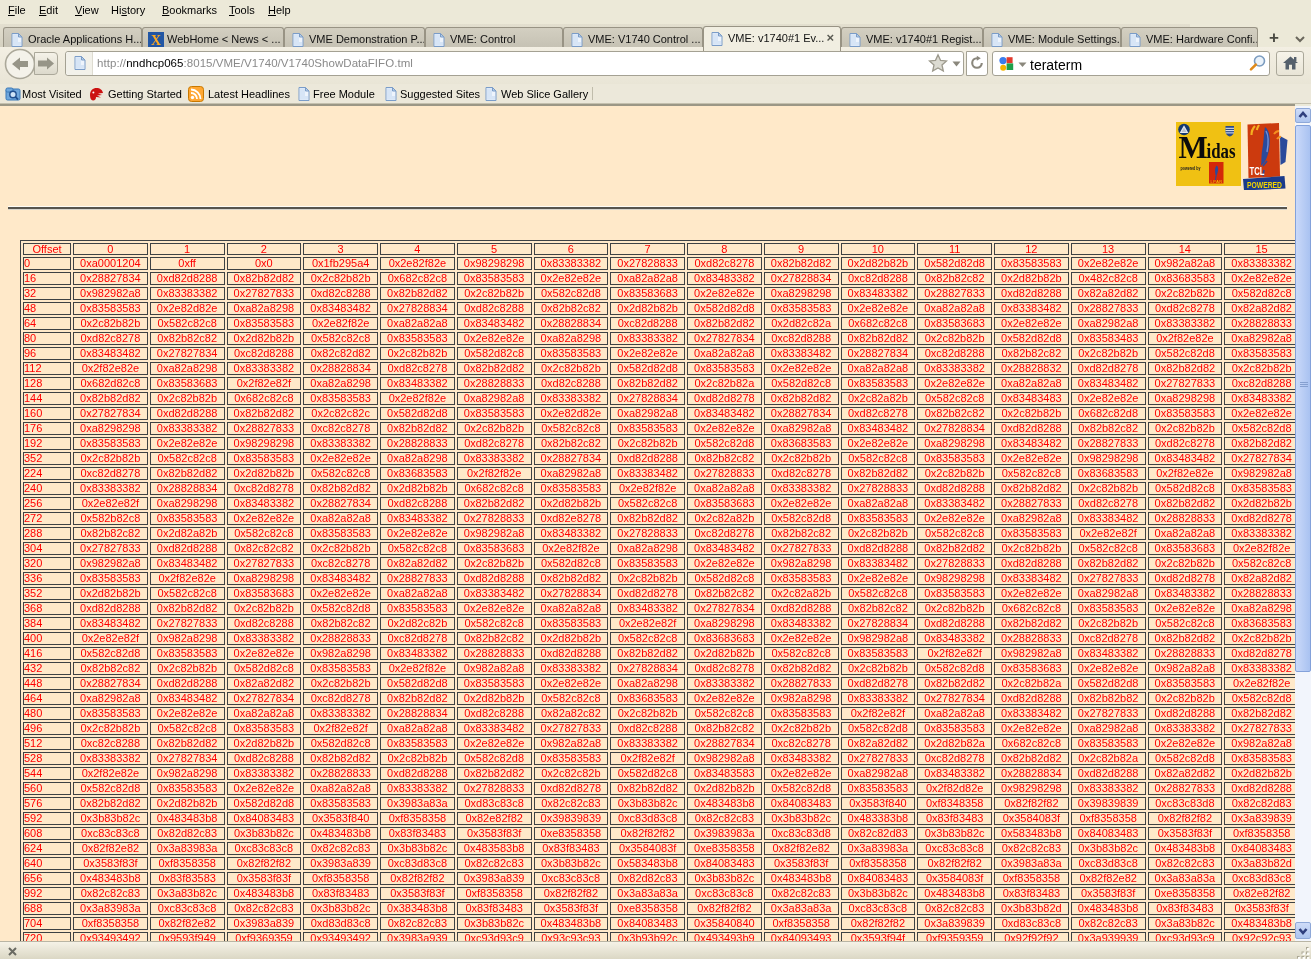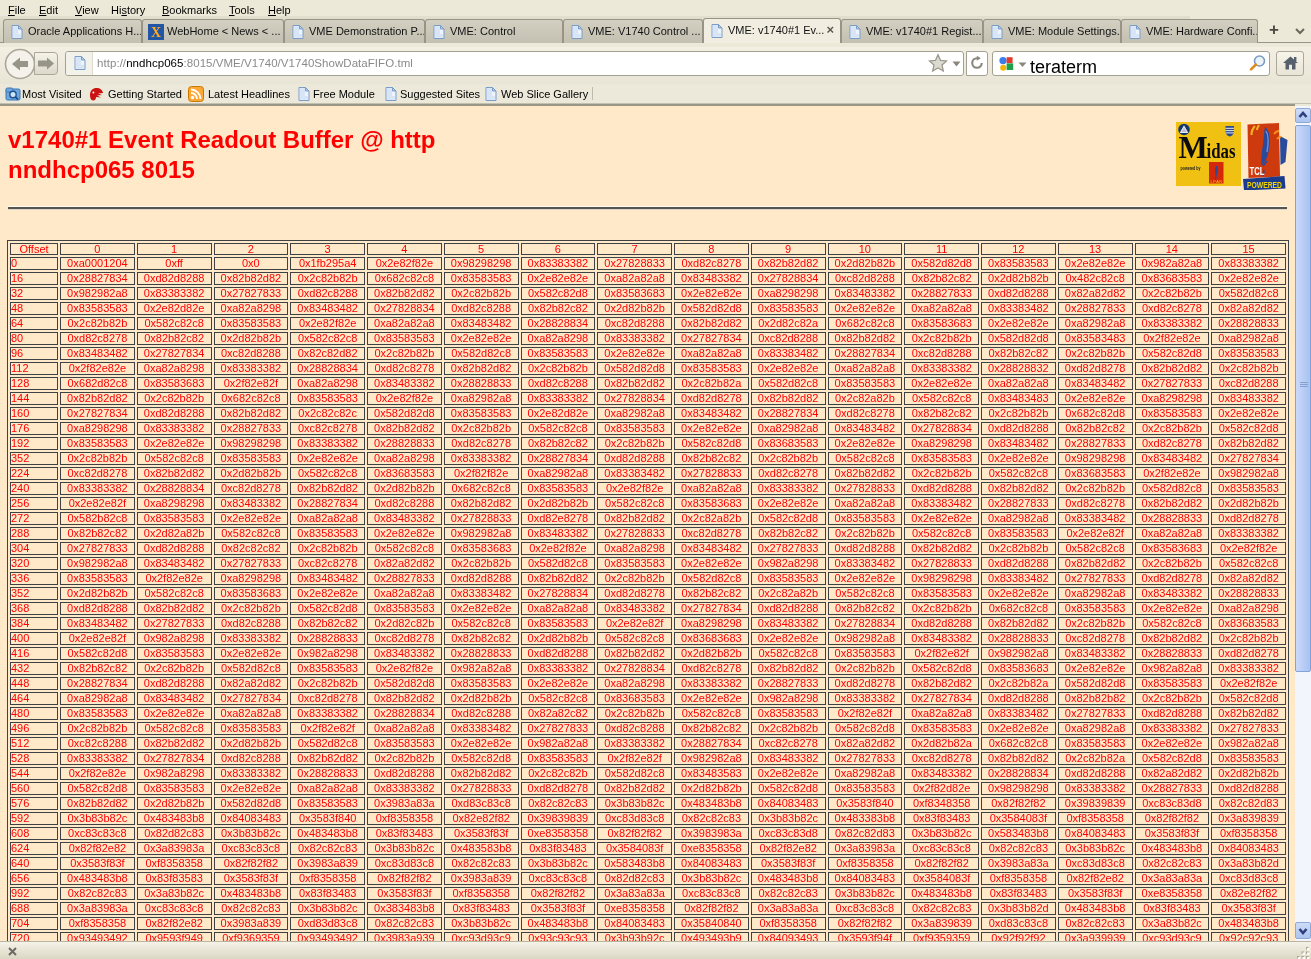--- a/index.html
+++ b/index.html
@@ -1,34 +1,34 @@
 <!DOCTYPE html>
 <html><head><meta charset="utf-8"><style>
 *{margin:0;padding:0;box-sizing:border-box}
 html,body{width:1311px;height:959px;overflow:hidden}
 body{font-family:"Liberation Sans", sans-serif;position:relative;background:#ece9d8}
 .abs{position:absolute}
 #menubar{left:0;top:0;width:1126px;height:20px;background:#ece9d8;font-size:11px;color:#000}
 #menubar span{position:absolute;top:4px}
-#tabstrip{left:0;top:16px;width:1190px;height:27px;background:linear-gradient(#e3dfcf,#d2cebe)}
+#tabstrip{left:0;top:24px;width:1190px;height:27px;background:linear-gradient(#e3dfcf,#d2cebe)}
 .tab{position:absolute;top:3px;height:24px;background:linear-gradient(#d3cfc1,#c3bfb1);border:1px solid #989384;border-bottom:none;border-radius:3px 3px 0 0;overflow:hidden}
 .tab.act{background:#f1eee1;height:25px;top:2px;z-index:3}
 .tl{position:absolute;left:24px;top:5px;font-size:11px;color:#111;white-space:nowrap}
 .tx{position:absolute;right:6px;top:3px;font-size:13px;font-weight:bold;color:#5a5a52}
 #navbar{left:0;top:47px;width:1311px;height:37px;background:linear-gradient(#f3efe3,#e9e5d6)}
 #bmbar{left:0;top:84px;width:1311px;height:20px;background:#ece8da;border-bottom:1px solid #c4c0ae;font-size:11px;color:#000}
 .bml{position:absolute;top:4px}
 .field{position:absolute;background:#fff;border:1px solid #a4a193;border-radius:3px}
 #content{left:0;top:104px;width:1295px;height:837px;background:#ffe9c9;overflow:hidden}
 #redbar{position:absolute;left:0;top:0;width:1311px;height:2px;background:#9b9786}
 h2{position:absolute;left:8px;top:123px;width:470px;font-size:24px;line-height:30px;font-weight:bold;color:#f00}
 #client{position:absolute;left:672px;top:138px;font-size:24px;font-weight:bold;color:#f00}
 #hr1{position:absolute;left:8px;top:205px;width:1279px;height:4px;background:linear-gradient(#fffdf6 0 1px,#57544e 1px 3px,#d8d5cc 3px 4px)}
 #cap{position:absolute;left:8px;top:226px;width:1281px;text-align:center;font-size:13.5px;color:#f00}
-table{position:absolute;left:7px;top:240px;border-collapse:separate;border-spacing:2px;border:1px solid #3e4244;table-layout:fixed;width:1282px}
+table{position:absolute;left:20px;top:240px;border-collapse:separate;border-spacing:2px;border:1px solid #3e4244;table-layout:fixed;width:1282px}
 tr.hdr td{height:10px;line-height:10px}
 td,th{border:1px solid #3e4244;font-weight:normal;font-size:11px;line-height:11px;height:11px;color:#f00;text-align:center;padding:0;overflow:hidden;white-space:nowrap}
 td.off{text-align:left}
 #sbar{left:1295px;top:106px;width:16px;height:835px;background:#f2f5fc}
 .sbtn{position:absolute;left:0;width:16px;height:17px;background:linear-gradient(#cfdcf8,#acc4ef);border:1px solid #8ea8d8;border-radius:2px}
 #sthumb{position:absolute;left:0;top:19px;width:16px;height:547px;background:linear-gradient(90deg,#cad9f9,#a9c2f1);border:1px solid #83a1da;border-radius:2px}
 #statusbar{left:0;top:941px;width:1311px;height:18px;background:linear-gradient(#f5f2e7,#dbd7c4);border-top:1px solid #b9b5a4}
 </style></head><body>
 <div class="abs" id="menubar">
 <span style="left:8px"><u>F</u>ile</span>
@@ -149,21 +149,21 @@
 <div class="field" style="left:992px;top:4px;width:278px;height:25px"></div>
 <svg style="position:absolute;left:999px;top:9px" width="15" height="15" viewBox="0 0 15 15">
 <circle cx="4" cy="4.6" r="3.6" fill="#3a7cec"></circle>
       <rect x="7.6" y="1.2" width="6" height="6" fill="#e23a2e"></rect>
 <circle cx="4.2" cy="11.8" r="3" fill="#f4b400"></circle>
       <rect x="7.6" y="7.4" width="6.6" height="6.6" fill="#1ea04a"></rect>
     </svg>
 <svg style="position:absolute;left:1018px;top:15px" width="9" height="6" viewBox="0 0 9 6">
       <path d="M0.5 0.5 H8.5 L4.5 5 Z" fill="#8a877c"></path>
     </svg>
-<div style="position:absolute;left:1030px;top:10px;font-size:18px;color:#000">teraterm</div>
+<div style="position:absolute;left:1030px;top:10px;font-size:14px;color:#000">teraterm</div>
 <svg style="position:absolute;left:1248px;top:7px" width="19" height="19" viewBox="0 0 19 19">
 <circle cx="11.5" cy="7" r="5" fill="#eaf2fa" stroke="#7a9bbf" stroke-width="1.6"></circle>
 <path d="M7.8 10.6 L3 15.4" stroke="#e08a1a" stroke-width="2.6" stroke-linecap="round"></path>
     </svg>
 <div style="position:absolute;left:1276px;top:4px;width:28px;height:25px;background:linear-gradient(#f7f4ea,#e8e4d6);border:1px solid #aba89a;border-radius:3px"></div>
 <svg style="position:absolute;left:1282px;top:8px" width="17" height="16" viewBox="0 0 17 16">
 <path d="M1 8 L8.5 1.5 L16 8 H13.5 V14.5 H10 V9.8 H7 V14.5 H3.5 V8 Z" fill="#55606c"></path>
 <rect x="12" y="2" width="2.4" height="4" fill="#55606c"></rect>
     </svg>
 </div>
@@ -203,21 +203,20 @@
 <path d="M3 1.5 H9.5 L13 5 V14.5 H3 Z" fill="#eef4fc" stroke="#7a9cc8" stroke-width="1"></path>
 <path d="M3.8 2.3 H9 V10 H12 V13.7 H3.8 Z" fill="#cfe0f4" opacity="0.75"></path>
 <path d="M9.5 1.5 L13 5 H9.5 Z" fill="#b8cfe8" stroke="#7a9cc8" stroke-width="1"></path>
 </svg>
     <span class="bml" style="left:501px">Web Slice Gallery</span>
 <div style="position:absolute;left:592px;top:3px;width:1px;height:13px;background:#c0bcab"></div>
 </div>
 <div class="abs" id="content">
     <div id="redbar"></div>
 <div style="position:relative;width:1295px;height:831px">
-<h2 style="top:21px">v1740#1 Event Readout Buffer @ http nndhcp065 8015</h2>
 <div id="hr1" style="top:102px"></div>
 <svg style="position:absolute;left:1176px;top:18px" width="65" height="64" viewBox="0 0 65 64">
 <rect width="65" height="64" fill="#f0c113"></rect>
 <circle cx="8" cy="7.5" r="5.8" fill="#14386e"></circle>
 <path d="M8 3.2 L3.6 11 H12.4 Z" fill="#e4e7ee"></path>
 <path d="M8 5.5 L5.5 10 H10.5 Z" fill="#b8c0cc"></path>
 <path d="M49.5 4 h8.5 v6 c0 3.2 -4.25 4.6 -4.25 4.6 s-4.25 -1.4 -4.25 -4.6 Z" fill="#2a4a8b"></path>
 <path d="M49.5 6.3 h8.5 M49.5 8.6 h8.5 M49.5 10.9 h8.5" stroke="#e8e8ee" stroke-width="1"></path>
 <text x="2.5" y="36" font-family="Liberation Serif" font-weight="bold" font-size="31" fill="#0c0c0c" textLength="28">M</text>
 <text x="30.5" y="35.5" font-family="Liberation Serif" font-weight="bold" font-size="20" fill="#0c0c0c" textLength="29" lengthAdjust="spacingAndGlyphs">idas</text>

